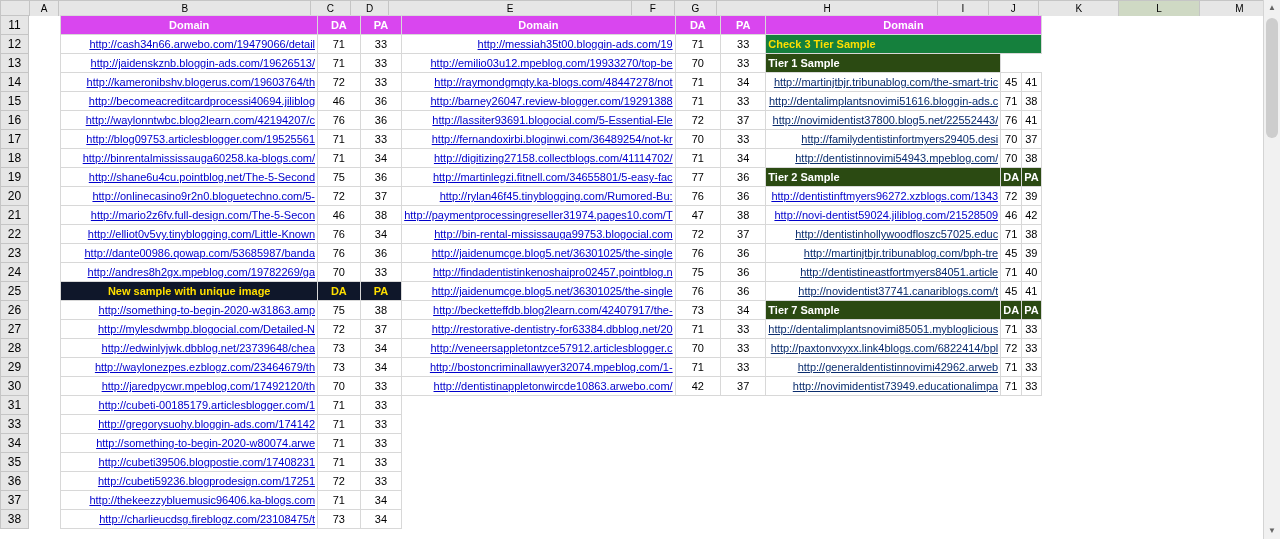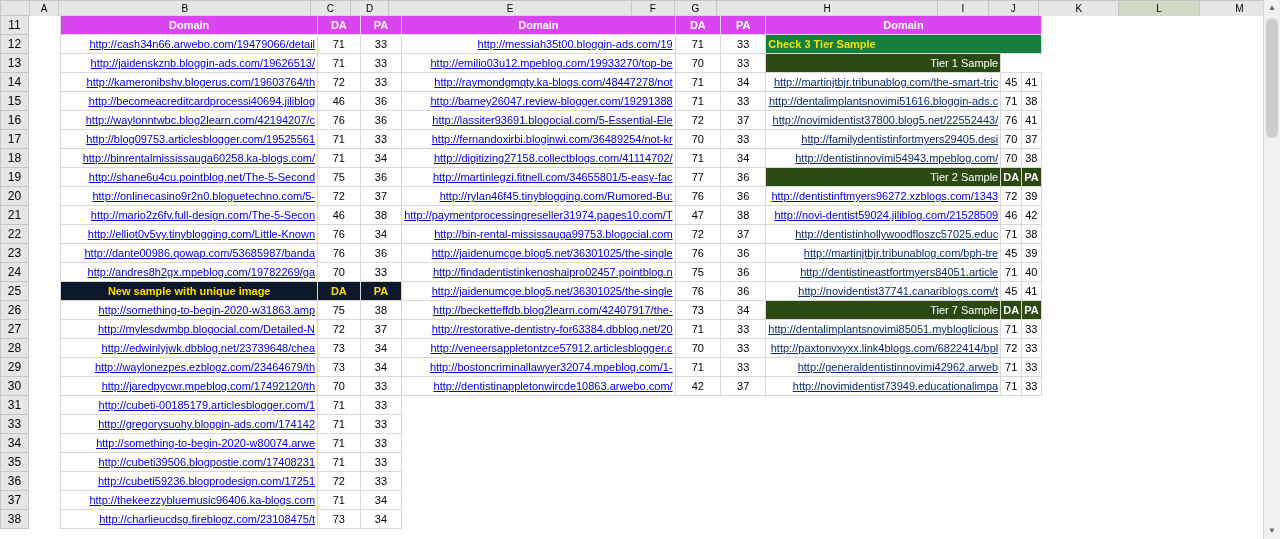--- a/index.html
+++ b/index.html
@@ -89,22 +89,22 @@
   .hdr-yellowtext {
     background: #15803d;
     color: #ffdf00;
     font-weight: bold;
     text-align: left;
     border: 1px solid #2b4a12;
   }
   .tier-hdr {
     background: #2b4a12;
     color: #ffffff;
-    font-weight: normal;
-    text-align: right;
+    font-weight: bold;
+    text-align: left;
     border: 1px solid #2b4a12;
   }
   .dapa-hdr {
     background: #2b4a12;
     color: #ffffff;
     font-weight: bold;
     text-align: center;
     border: 1px solid #2b4a12;
   }
   

